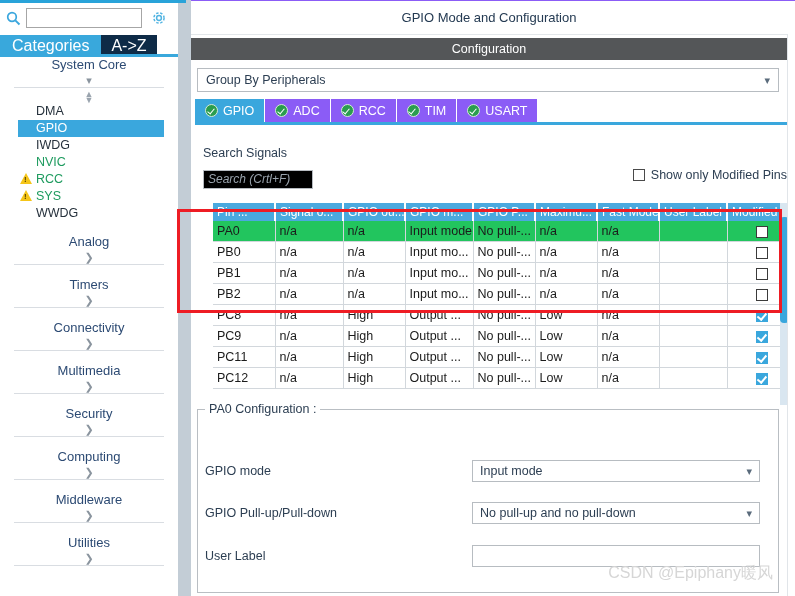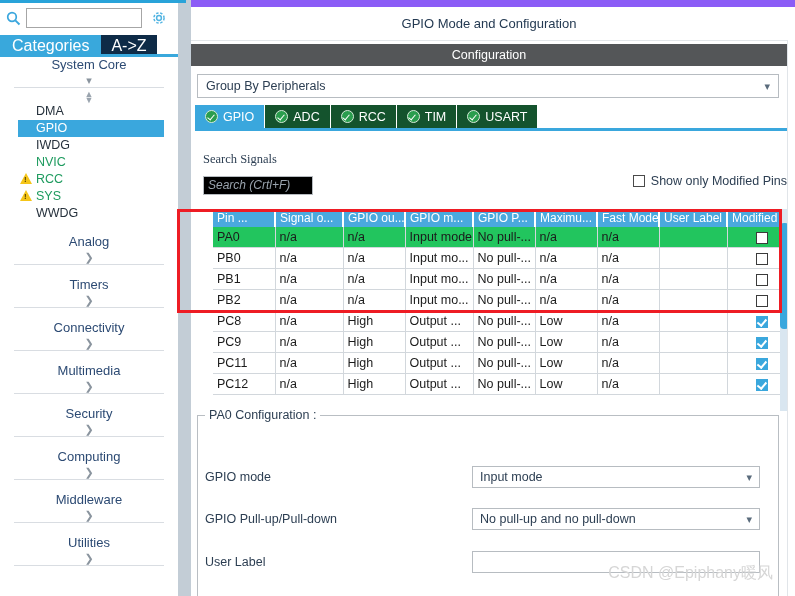--- a/index.html
+++ b/index.html
@@ -85,21 +85,21 @@
     position:absolute;left:178px;top:0;width:8px;height:596px;background:#c3cdd6;
   }
   .panel-split{
     position:absolute;left:186px;top:0;width:5px;height:596px;background:#c3cdd6;
   }
 
   
   .right-panel{
     position:absolute;left:191px;top:0;width:604px;height:596px;
     background:#ffffff;box-sizing:border-box;
-    border-top:7px solid #8b5cf6;
+    border-top:1px solid #8b5cf6;
   }
   .title-bar{
     position:absolute;left:0;top:0;width:596px;height:33px;
     display:flex;align-items:center;justify-content:center;
     font-size:13px;color:#243a52;background:#ffffff;
     border-bottom:1px solid #e3e7ea;
   }
   .title-scroll{
     position:absolute;right:0;top:0;width:8px;height:33px;background:#c3cdd6;
   }
@@ -122,39 +122,39 @@
     padding:0 8px;font-size:12.5px;color:#2c3e52;gap:36px;
   }
   .grp-select .chev{color:#5a6b7c;font-size:11px;}
 
   .periph-tabs{
     position:absolute;left:4px;top:98px;width:592px;height:25px;
     display:flex;align-items:flex-start;
   }
   .ptab{
     height:23px;display:flex;align-items:center;gap:5px;
-    padding:0 10px;font-size:12.5px;color:#ffffff;background:#14532d;
+    padding:0 10px;font-size:12.5px;color:#ffffff;background:#8b5cf6;
     border-right:1px solid #ffffff;white-space:nowrap;
   }
   .ptab.active{background:#3aa7dd;}
   .ptab .ok{
     width:11px;height:11px;border-radius:50%;background:#2a9d4e;
     display:inline-block;position:relative;border:1px solid #d6ead9;
   }
   .ptab .ok:after{
     content:"";position:absolute;left:2.5px;top:1.5px;width:3px;height:6px;
     border-right:1.6px solid #ffffff;border-bottom:1.6px solid #ffffff;
     transform:rotate(40deg);
   }
   .ptabs-underline{
     position:absolute;left:4px;top:121px;width:592px;height:3px;background:#3aa7dd;
   }
 
   .search-signals-lbl{
-    position:absolute;left:12px;top:145px;font-size:12.5px;color:#2c3e52;font-family:Liberation Serif, serif;
+    position:absolute;left:12px;top:145px;font-size:12.5px;color:#2c3e52;
   }
   .signal-search{
     position:absolute;left:12px;top:169px;width:110px;height:19px;
     border:1px solid #b7bcc1;background:#000000;box-sizing:border-box;
     font-size:12px;color:#9aa4ae;font-style:italic;padding:0 4px;line-height:17px;
     font-family:"Liberation Sans",sans-serif;
   }
   .modified-pins{
     position:absolute;right:8px;top:167px;display:flex;align-items:center;gap:6px;
     font-size:12.5px;color:#2c3e52;

